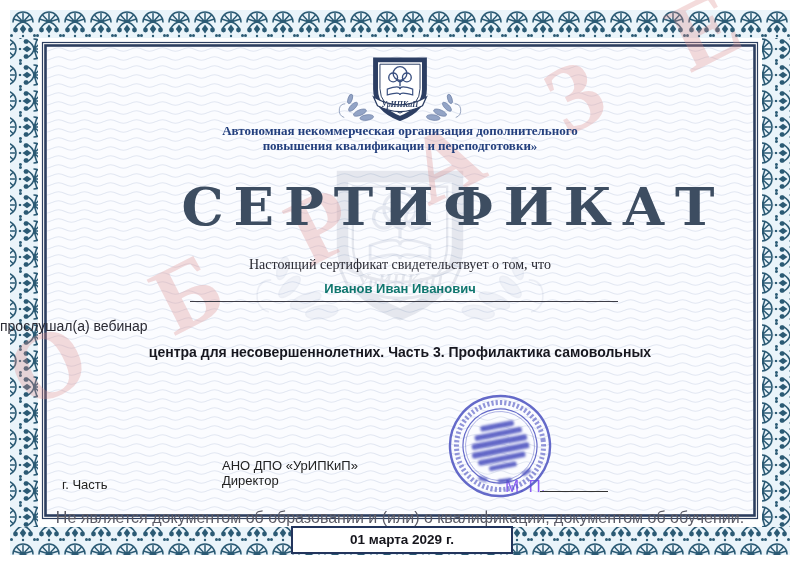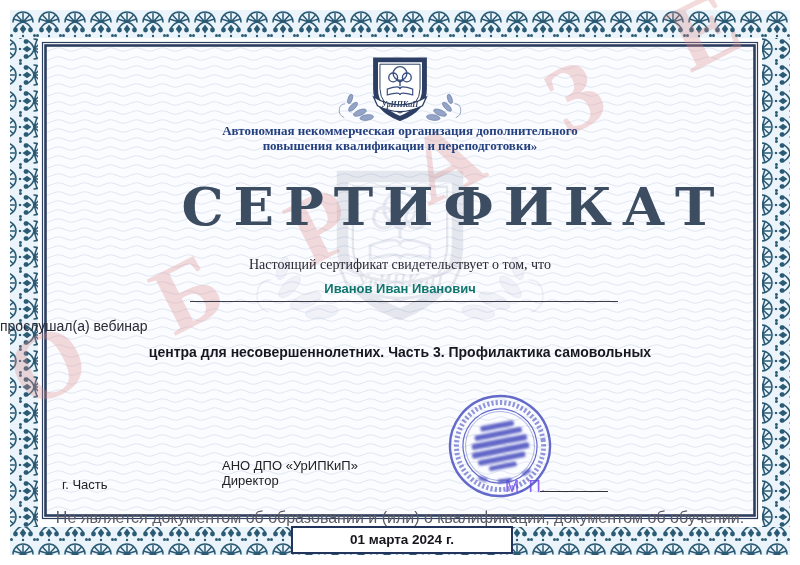--- a/index.html
+++ b/index.html
@@ -173,16 +173,16 @@
         <rect x="38" y="70" width="48" height="5.5" rx="2" transform="rotate(-3 62 73)"></rect>
         <rect x="48" y="78" width="28" height="5" rx="2" transform="rotate(-3 62 80)"></rect>
         <rect x="55" y="93" width="14" height="4" rx="1"></rect>
         <rect x="36" y="88" width="9" height="4" rx="1" transform="rotate(25 40 90)"></rect>
         <rect x="80" y="88" width="9" height="4" rx="1" transform="rotate(-25 84 90)"></rect>
       </g>
     </g>
   </svg>
 
   <div class="abs datebox">
-    <span>01 марта 2024 г.</span>
+    <span>01 марта 2029 г.</span>
   </div>
 
 </div>
 
 </body></html>

